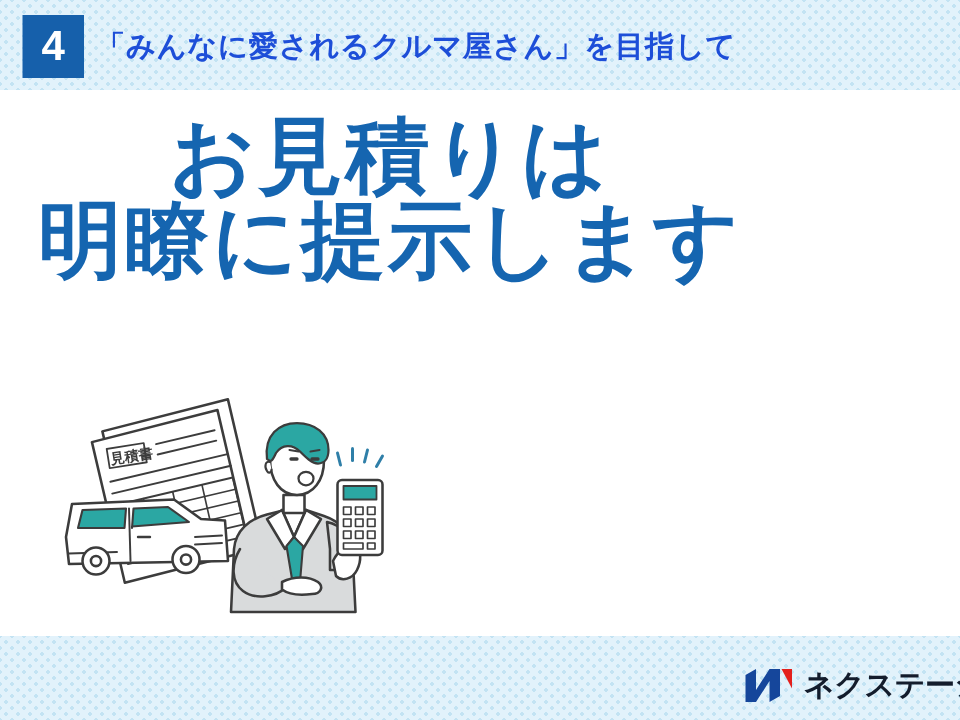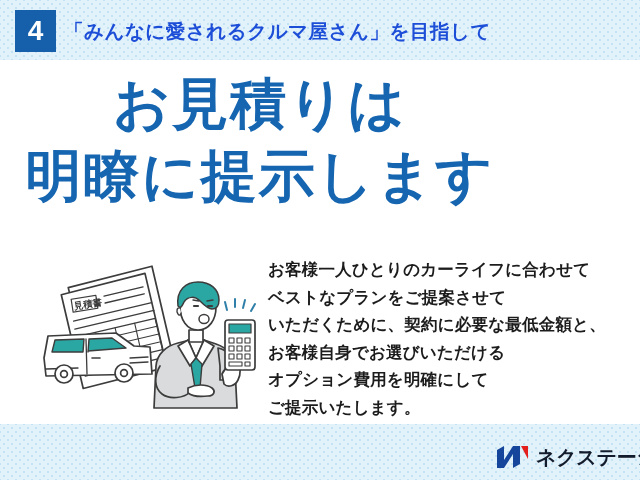--- a/index.html
+++ b/index.html
@@ -76,21 +76,20 @@
     letter-spacing: 2px;
     line-height: 1.0;
   }
   .headline .ln1 {
     display: block;
     font-size: 56px;
   }
   .headline .ln2 {
     display: block;
     font-size: 56px;
-    margin-top: 16px;
   }
 
   
   .body-copy {
     position: absolute;
     left: 268px;
     top: 256px;
     width: 350px;
     font-size: 16.5px;
     line-height: 27.5px;
@@ -258,28 +257,20 @@
         <g stroke="#2f7fa8" stroke-width="2" stroke-linecap="round">
           <line x1="189" y1="48" x2="187" y2="40"></line>
           <line x1="197" y1="45" x2="197" y2="37"></line>
           <line x1="205" y1="46" x2="207" y2="38"></line>
           <line x1="213" y1="49" x2="217" y2="42"></line>
         </g>
       </g>
     </svg>
   </div>
 
-  <div class="body-copy">
-    <span class="bline">お客様一人ひとりのカーライフに合わせて</span>
-    <span class="bline">ベストなプランをご提案させて</span>
-    <span class="bline">いただくために、契約に必要な最低金額と、</span>
-    <span class="bline">お客様自身でお選びいただける</span>
-    <span class="bline">オプション費用を明確にして</span>
-    <span class="bline">ご提示いたします。</span>
-  </div>
 
   <div class="dotband footer-band"></div>
 
   <div class="logo-wrap">
     <svg class="logo-mark" viewBox="0 0 33 24">
       <path d="M1 23 L1 5 L8 1 L8 15 L17 1 L24 1 L24 19 L17 23 L17 9 L8 23 Z" fill="#15469b"></path>
       <path d="M25 1 L32 1 L32 14 Z" fill="#e3201c"></path>
     </svg>
     <span class="logo-text">ネクステージ</span>
   </div>

